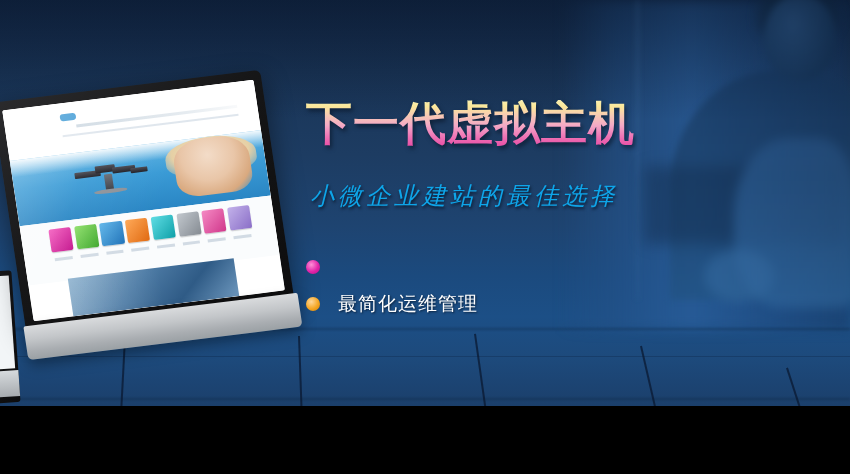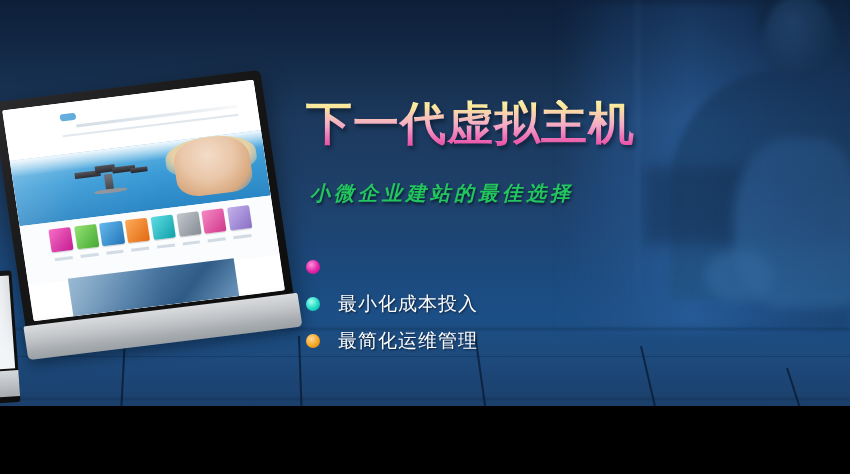--- a/index.html
+++ b/index.html
@@ -274,25 +274,25 @@
     -webkit-background-clip: text;
     background-clip: text;
     color: transparent;
     -webkit-text-fill-color: transparent;
     filter: drop-shadow(2px 3px 2px rgba(4,12,28,0.55));
     white-space: nowrap;
   }
   .subhead {
     position: absolute;
     left: 310px; top: 180px;
-    font-size: 20px;
-    font-weight: 700;
+    font-size: 24px;
+    font-weight: 400;
     font-style: italic;
     letter-spacing: 4px;
-    color: #22c55e;
+    color: #0ea5e9;
     font-family: "DejaVu Serif", "Liberation Serif", serif;
     text-shadow: 1px 2px 3px rgba(3,12,26,0.75);
     white-space: nowrap;
   }
   .bullets {
     position: absolute;
     left: 306px; top: 248px;
     width: 300px;
   }
   .bullet-row {
@@ -421,22 +421,18 @@
 
   <div class="headline">下一代虚拟主机</div>
 
   <div class="subhead">小微企业建站的最佳选择</div>
 
   <div class="bullets">
     <div class="bullet-row">
       <span class="bullet-dot c0"></span>
     </div>
     <div class="bullet-row">
-      <span class="bullet-dot c1"></span>
-      <span class="bullet-text">最小化成本投入</span>
-    </div>
-    <div class="bullet-row">
       <span class="bullet-dot c2"></span>
       <span class="bullet-text">最简化运维管理</span>
     </div>
   </div>
 
 </div>
 
 </body></html>

